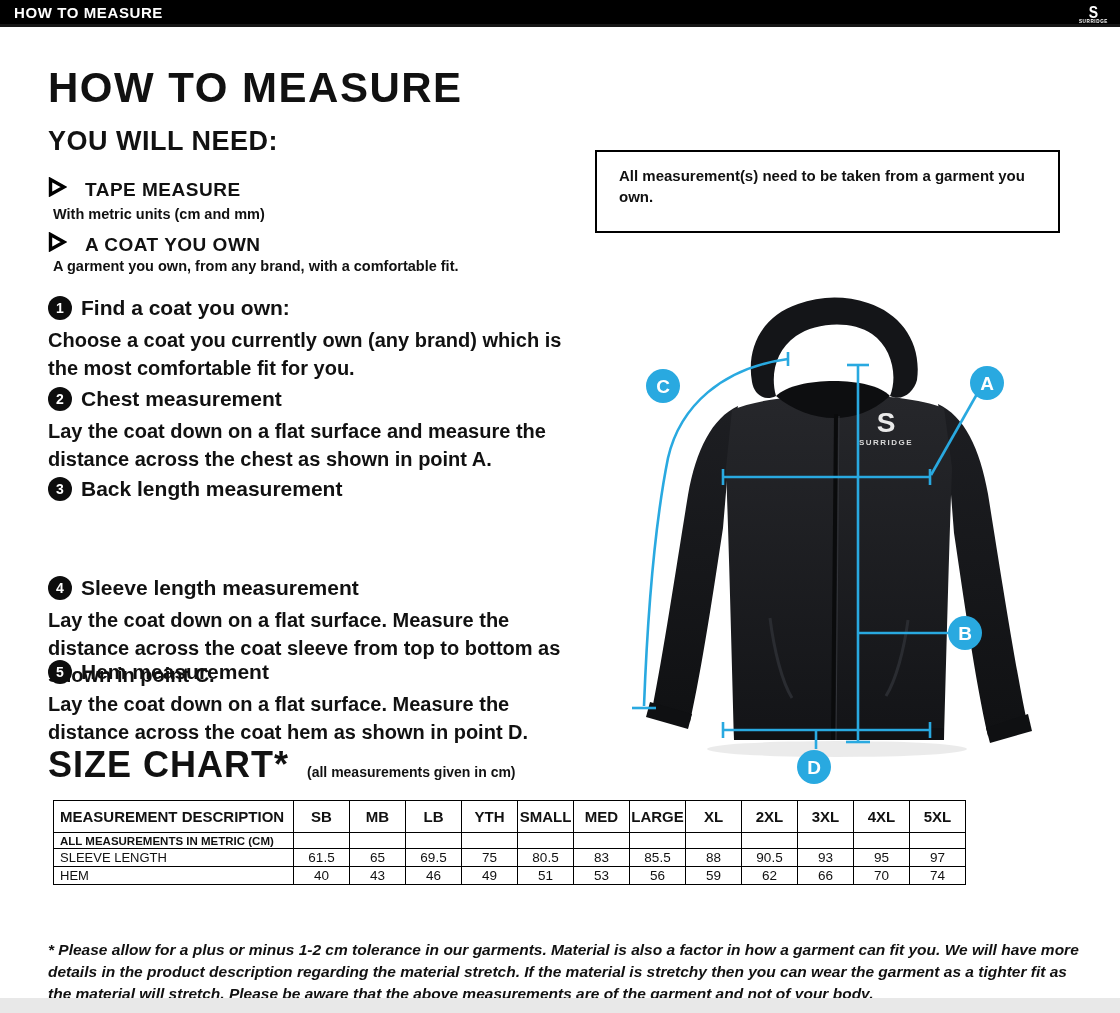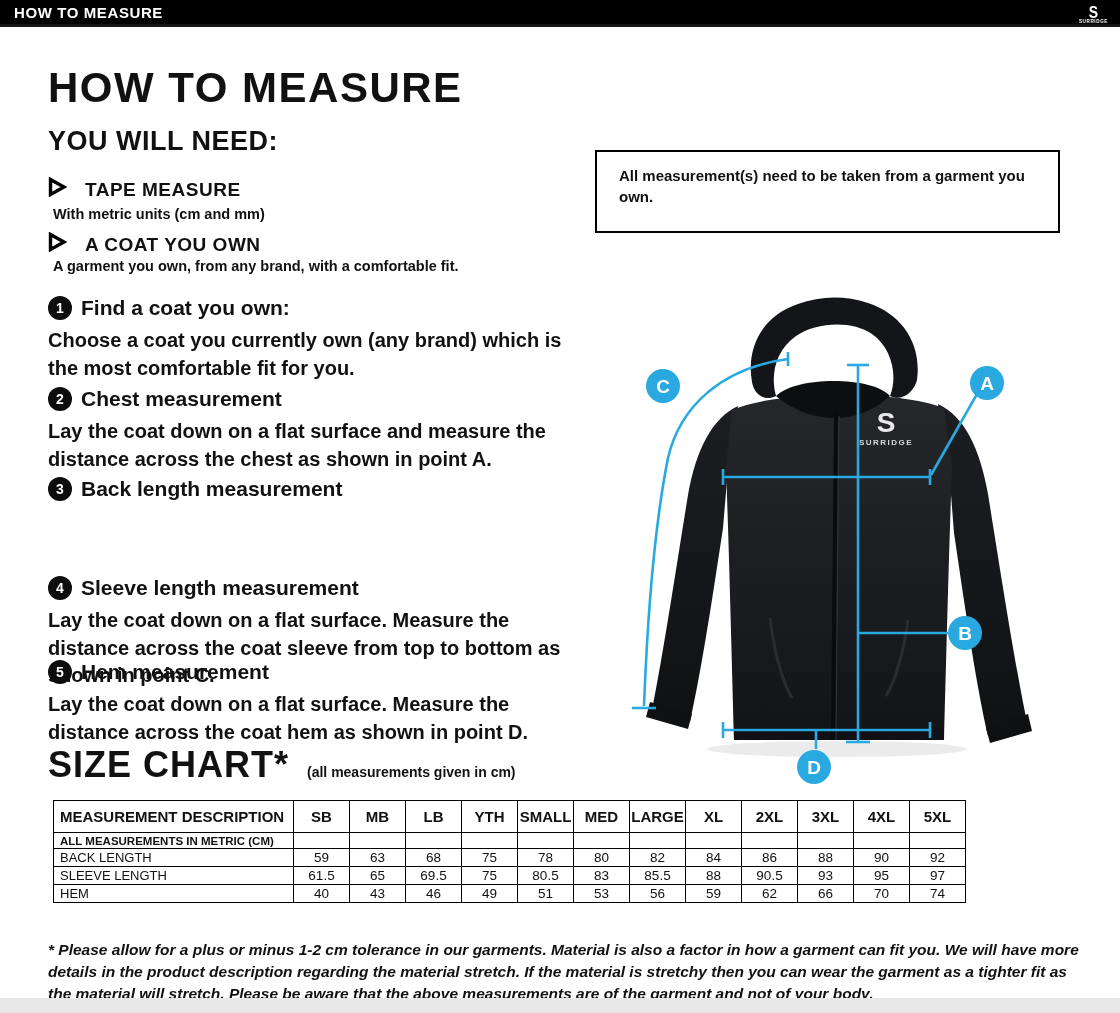--- a/index.html
+++ b/index.html
@@ -256,35 +256,20 @@
           <td></td>
           <td></td>
           <td></td>
           <td></td>
           <td></td>
           <td></td>
           <td></td>
           <td></td>
           <td></td>
           <td></td>
-        </tr>
-        <tr>
-          <td class="desc row-label">BACK LENGTH</td>
-          <td>59</td>
-          <td>63</td>
-          <td>68</td>
-          <td>75</td>
-          <td>78</td>
-          <td>80</td>
-          <td>82</td>
-          <td>84</td>
-          <td>86</td>
-          <td>88</td>
-          <td>90</td>
-          <td>92</td>
         </tr>
         <tr>
           <td class="desc row-label">SLEEVE LENGTH</td>
           <td>61.5</td>
           <td>65</td>
           <td>69.5</td>
           <td>75</td>
           <td>80.5</td>
           <td>83</td>
           <td>85.5</td>

